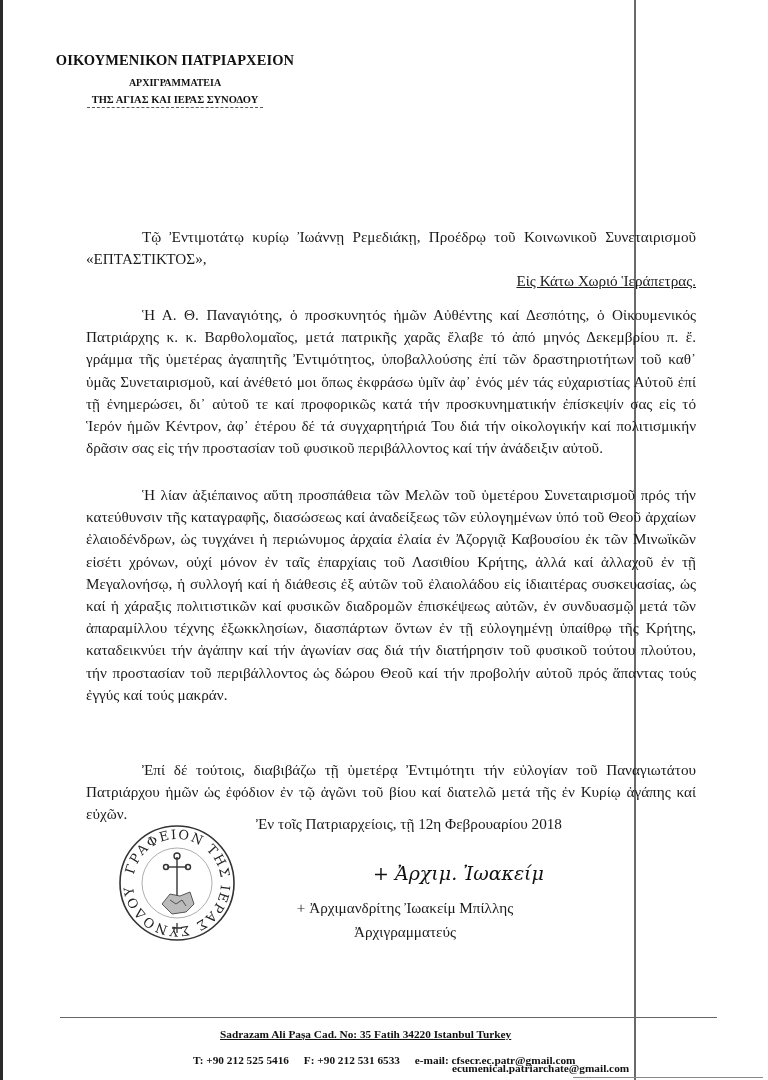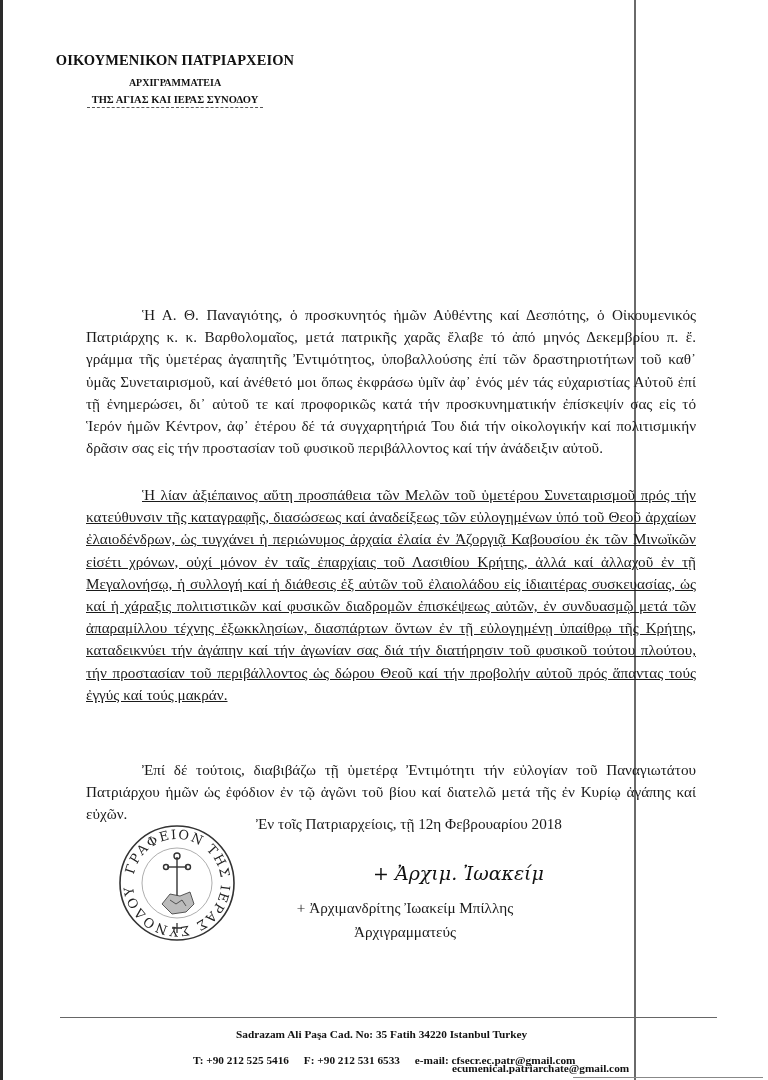--- a/index.html
+++ b/index.html
@@ -32,21 +32,21 @@
       line-height: 22.2px;
       color: #1b1b1b;
       position: absolute;
       left: 83px; width: 610px;
       text-align: justify;
     }
     .address { top: 226px; }
     .address .line1 { text-indent: 56px; }
     .address .dest { text-align: right; text-decoration: underline; margin-top: 0; }
     .para1 { top: 304px; }
-    .para2 { top: 484px; text-decoration: underline; }
+    .para2 { top: 484px; }
     .para3 { top: 759px; }
     .indent { text-indent: 56px; }
     .dateline {
       position: absolute; left: 253px; top: 815px;
       font-family: "Liberation Serif", serif; font-size: 15.2px; color: #1b1b1b;
     }
     .seal {
       position: absolute; left: 113px; top: 822px; width: 122px; height: 122px;
     }
     .signature {
@@ -60,37 +60,41 @@
     .footer-rule {
       position: absolute; left: 57px; top: 1017px; width: 657px; border-top: 1.5px solid #666; height: 0;
     }
     .footer-bottom-rule {
       position: absolute; left: 570px; top: 1077px; width: 190px; border-top: 1.5px solid #888; height: 0;
     }
     .footer {
       position: absolute; left: 0; top: 1024px; width: 768px;
       font-family: "Liberation Serif", serif; font-weight: bold; font-size: 11.3px; color: #111;
     }
-    .f-addr { position: absolute; left: 233px; top: 4px; white-space: nowrap; }
+    .f-addr { position: absolute; left: 217px; top: 4px; white-space: nowrap; text-decoration: underline; }
     .f-contact { position: absolute; left: 190px; top: 30px; white-space: nowrap; }
     .f-contact span { margin-right: 12px; }
     .f-email2 { position: absolute; left: 449px; top: 38px; white-space: nowrap; }
   </style>
 </head>
 <body>
 
 <div class="page">
 
   <div class="letterhead">
     <div class="lh-title">ΟΙΚΟΥΜΕΝΙΚΟΝ ΠΑΤΡΙΑΡΧΕΙΟΝ</div>
     <div class="lh-sub">ΑΡΧΙΓΡΑΜΜΑΤΕΙΑ</div>
     <div class="lh-sub2">ΤΗΣ ΑΓΙΑΣ ΚΑΙ ΙΕΡΑΣ ΣΥΝΟΔΟΥ</div>
     <div class="lh-rule"></div>
   </div>
 
+  <div class="body-text address">
+    <div class="line1">Τῷ Ἐντιμοτάτῳ κυρίῳ Ἰωάννῃ Ρεμεδιάκῃ, Προέδρῳ τοῦ Κοινωνικοῦ Συνεταιρισμοῦ «ΕΠΤΑΣΤΙΚΤΟΣ»,</div>
+    <div class="dest">Εἰς Κάτω Χωριό Ἱεράπετρας.</div>
+  </div>
 
   <div class="body-text para1 indent">Ἡ Α. Θ. Παναγιότης, ὁ προσκυνητός ἡμῶν Αὐθέντης καί Δεσπότης, ὁ Οἰκουμενικός Πατριάρχης κ. κ. Βαρθολομαῖος, μετά πατρικῆς χαρᾶς ἔλαβε τό ἀπό μηνός Δεκεμβρίου π. ἔ. γράμμα τῆς ὑμετέρας ἀγαπητῆς Ἐντιμότητος, ὑποβαλλούσης ἐπί τῶν δραστηριοτήτων τοῦ καθ᾽ ὑμᾶς Συνεταιρισμοῦ, καί ἀνέθετό μοι ὅπως ἐκφράσω ὑμῖν ἀφ᾽ ἑνός μέν τάς εὐχαριστίας Αὐτοῦ ἐπί τῇ ἐνημερώσει, δι᾽ αὐτοῦ τε καί προφορικῶς κατά τήν προσκυνηματικήν ἐπίσκεψίν σας εἰς τό Ἱερόν ἡμῶν Κέντρον, ἀφ᾽ ἑτέρου δέ τά συγχαρητήριά Του διά τήν οἰκολογικήν καί πολιτισμικήν δρᾶσιν σας εἰς τήν προστασίαν τοῦ φυσικοῦ περιβάλλοντος καί τήν ἀνάδειξιν αὐτοῦ.</div>
   <div class="body-text para2 indent">Ἡ λίαν ἀξιέπαινος αὕτη προσπάθεια τῶν Μελῶν τοῦ ὑμετέρου Συνεταιρισμοῦ πρός τήν κατεύθυνσιν τῆς καταγραφῆς, διασώσεως καί ἀναδείξεως τῶν εὐλογημένων ὑπό τοῦ Θεοῦ ἀρχαίων ἐλαιοδένδρων, ὡς τυγχάνει ἡ περιώνυμος ἀρχαία ἐλαία ἐν Ἀζοργιᾷ Καβουσίου ἐκ τῶν Μινωϊκῶν εἰσέτι χρόνων, οὐχί μόνον ἐν ταῖς ἐπαρχίαις τοῦ Λασιθίου Κρήτης, ἀλλά καί ἀλλαχοῦ ἐν τῇ Μεγαλονήσῳ, ἡ συλλογή καί ἡ διάθεσις ἐξ αὐτῶν τοῦ ἐλαιολάδου εἰς ἰδιαιτέρας συσκευασίας, ὡς καί ἡ χάραξις πολιτιστικῶν καί φυσικῶν διαδρομῶν ἐπισκέψεως αὐτῶν, ἐν συνδυασμῷ μετά τῶν ἀπαραμίλλου τέχνης ἐξωκκλησίων, διασπάρτων ὄντων ἐν τῇ εὐλογημένῃ ὑπαίθρῳ τῆς Κρήτης, καταδεικνύει τήν ἀγάπην καί τήν ἀγωνίαν σας διά τήν διατήρησιν τοῦ φυσικοῦ τούτου πλούτου, τήν προστασίαν τοῦ περιβάλλοντος ὡς δώρου Θεοῦ καί τήν προβολήν αὐτοῦ πρός ἅπαντας τούς ἐγγύς καί τούς μακράν.</div>
   <div class="body-text para3 indent">Ἐπί δέ τούτοις, διαβιβάζω τῇ ὑμετέρᾳ Ἐντιμότητι τήν εὐλογίαν τοῦ Παναγιωτάτου Πατριάρχου ἡμῶν ὡς ἐφόδιον ἐν τῷ ἀγῶνι τοῦ βίου καί διατελῶ μετά τῆς ἐν Κυρίῳ ἀγάπης καί εὐχῶν.</div>
 
   <div class="dateline">Ἐν τοῖς Πατριαρχείοις, τῇ 12η Φεβρουαρίου 2018</div>
 
   <div class="seal">
     <svg width="122" height="122" viewBox="0 0 122 122">
       <defs>

